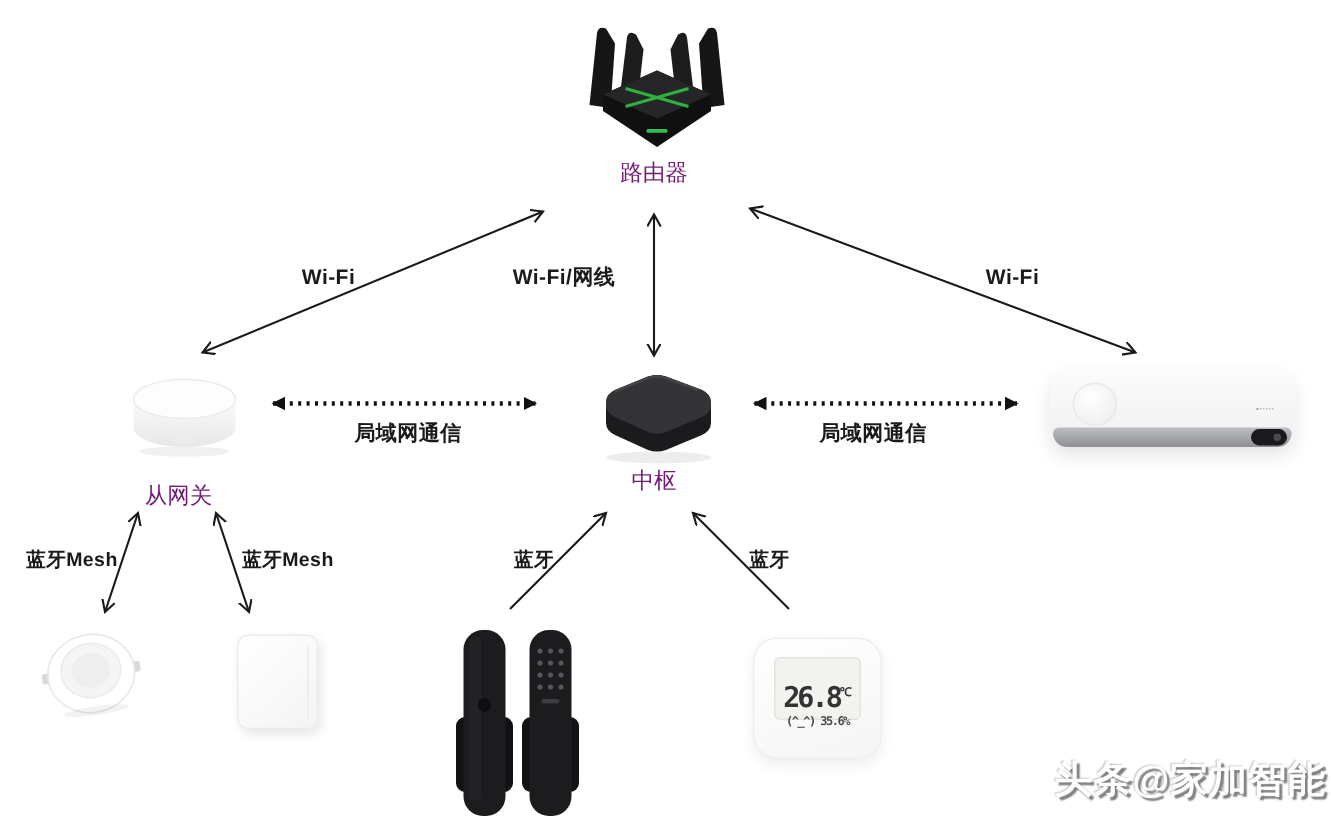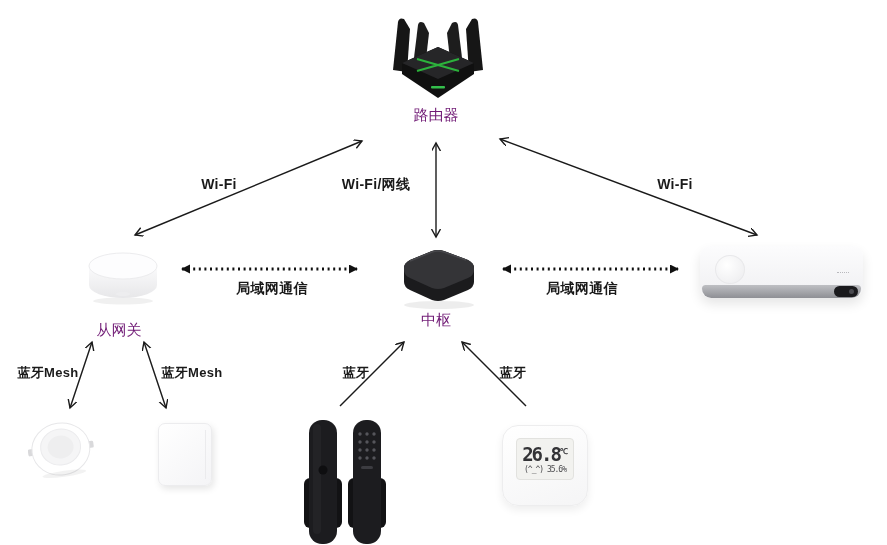--- a/index.html
+++ b/index.html
@@ -37,23 +37,23 @@
   .switch::after{content:"";position:absolute;right:5px;top:6px;bottom:6px;width:1px;
       background:#ebebed;}
 
   
   .sensor{position:absolute;left:502px;top:425px;width:84px;height:79px;border-radius:16px;
       background:linear-gradient(160deg,#ffffff 0%,#f5f5f6 100%);
       border:1px solid #ededee;box-shadow:0 4px 9px rgba(0,0,0,.07);}
   .lcd{position:absolute;left:13px;top:12px;width:56px;height:40px;background:#f2f2ef;
       border:1px solid #e2e2df;border-radius:4px;text-align:center;
       font-family:"DejaVu Sans Mono","Liberation Mono",monospace;color:#333336;}
-  .lcd .t{font-size:19px;font-weight:700;line-height:22px;letter-spacing:-2px;margin-top:2px;}
+  .lcd .t{font-size:19px;font-weight:700;line-height:22px;letter-spacing:-2px;margin-top:12px;}
   .lcd .t sup{font-size:8px;letter-spacing:0;}
-  .lcd .h{font-size:8px;line-height:10px;letter-spacing:-1px;color:#4b4b4e;}
+  .lcd .h{font-size:8px;line-height:10px;letter-spacing:-1px;color:#4b4b4e;font-weight:bold;}
 
   .watermark{position:absolute;left:703px;top:503px;font-size:25px;font-weight:700;
       color:#ffffff;letter-spacing:1px;white-space:nowrap;
       text-shadow:2px 2px 1px #818181, -1px -1px 1px #cfcfcf;}
 </style>
 </head>
 <body>
 
 <div class="canvas">
 
@@ -172,14 +172,15 @@
     <rect x="58" y="48" width="12" height="3" rx="1.5" fill="#3c3c41"></rect>
   </svg>
 
   <div class="sensor">
     <div class="lcd">
       <div class="t"><span>26.8</span><sup>℃</sup></div>
       <div class="h">(^_^) 35.6%</div>
     </div>
   </div>
 
+  <div class="watermark">头条@家加智能</div>
 
 </div>
 
 </body></html>

